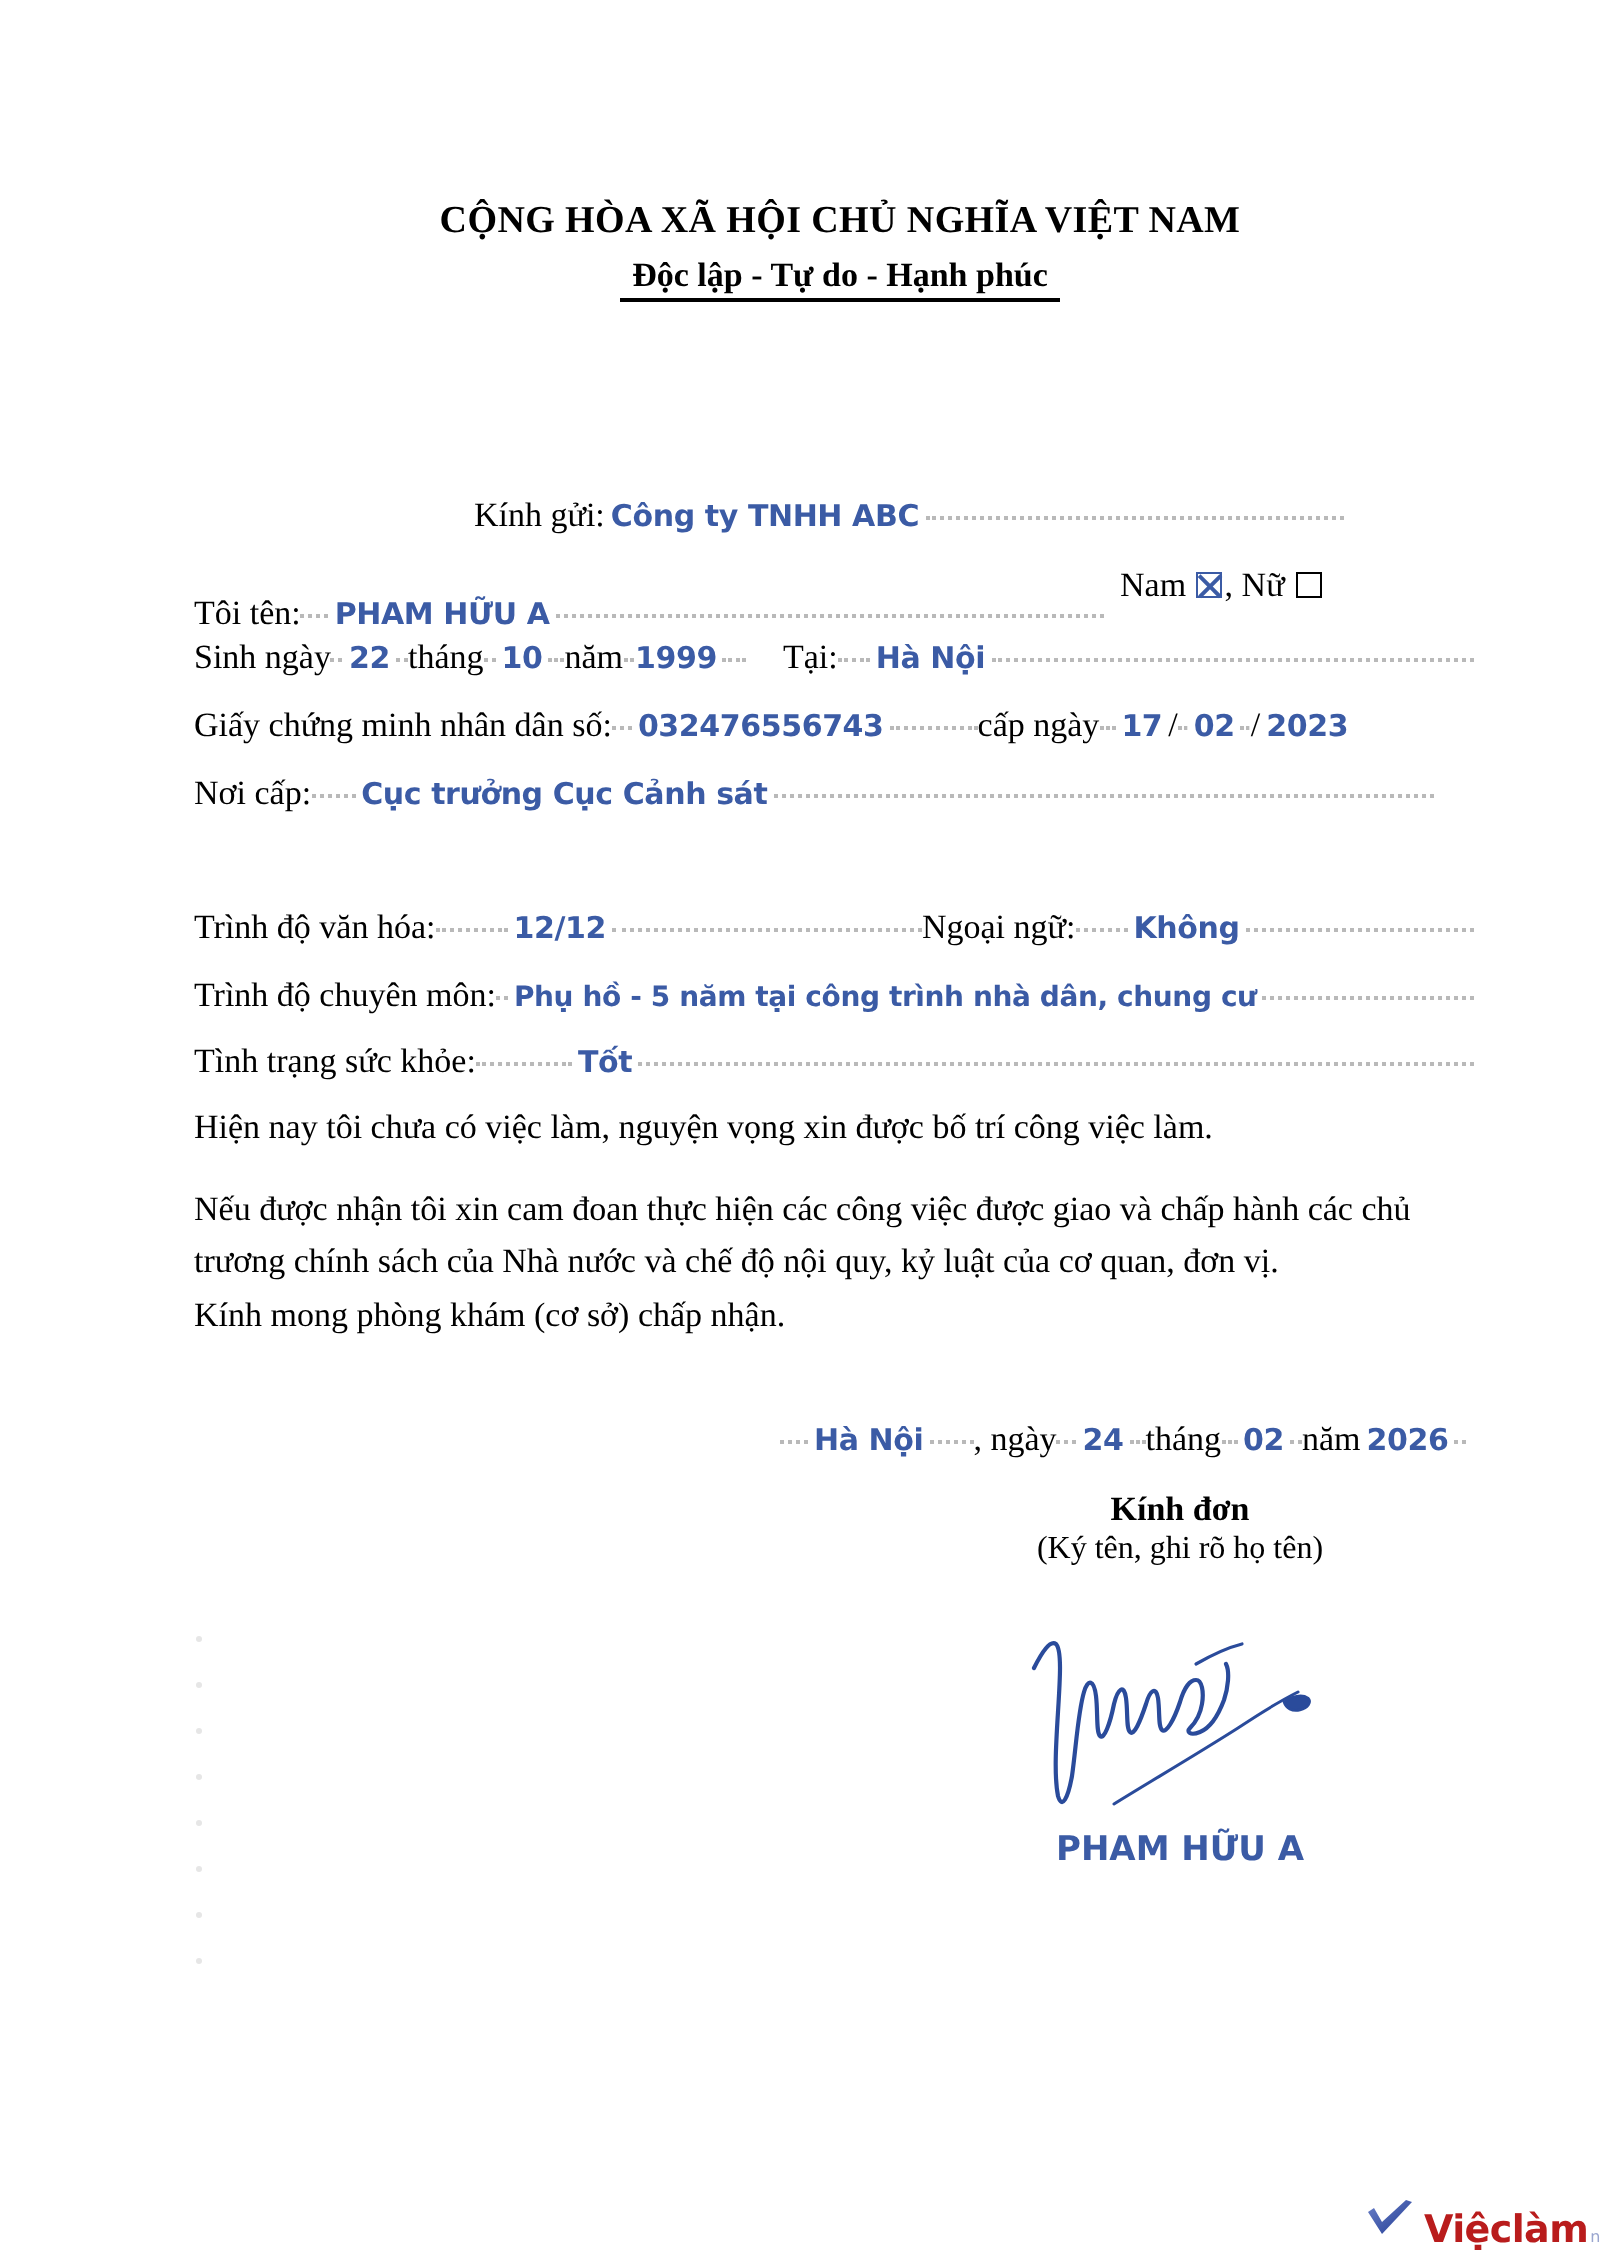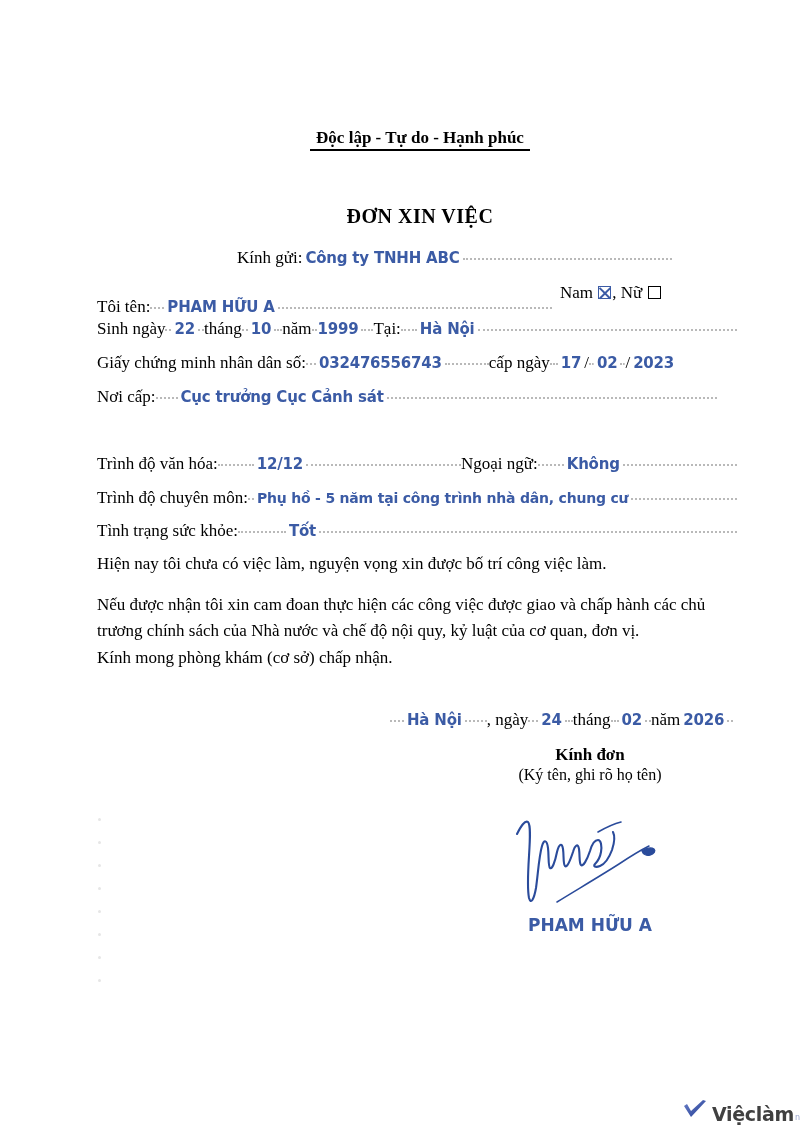--- a/index.html
+++ b/index.html
@@ -209,40 +209,40 @@
     left: 683px;
     top: 1100px;
     display: flex;
     align-items: flex-end;
   }
   .footer-logo .mark { margin-right: 5px; }
   .footer-logo .brand {
     font-family: "DejaVu Sans", "Liberation Sans", sans-serif;
     font-weight: bold;
     font-size: 19px;
-    color: #404040;
+    color: #b91c1c;
     letter-spacing: -.3px;
     line-height: 19px;
   }
   .footer-logo .tld {
     font-family: "DejaVu Sans", "Liberation Sans", sans-serif;
     font-size: 8px;
     color: #9aa6cf;
     margin-left: 1px;
     line-height: 12px;
   }
 </style>
 </head>
 <body>
 
 <div class="page">
 
 
+  <div class="nat-header">CỘNG HÒA XÃ HỘI CHỦ NGHĨA VIỆT NAM</div>
   <div class="nat-sub"><span>Độc lập - Tự do - Hạnh phúc</span></div>
-  <div class="doc-title">ĐƠN XIN VIỆC</div>
 
   <div class="row" style="left:237px; top:248px; width:435px;">
     <span class="lbl">Kính gửi:</span>
     <span class="val">Công ty TNHH ABC</span>
     <span class="dots grow"></span>
   </div>
 
   <div class="row" style="left:97px; top:285px; width:455px;margin-top:12px;">
     <span class="lbl">Tôi tên:</span>
     <span class="dots" style="width:14px;"></span>
@@ -263,21 +263,21 @@
     <span class="val">22</span>
     <span class="dots" style="width:6px;"></span>
     <span class="lbl">tháng</span>
     <span class="dots" style="width:6px;"></span>
     <span class="val">10</span>
     <span class="dots" style="width:8px;"></span>
     <span class="lbl">năm</span>
     <span class="dots" style="width:3px;"></span>
     <span class="val">1999</span>
     <span class="dots" style="width:12px;"></span>
-    <span class="lbl" style="">Tại:</span>
+    <span class="lbl" style="margin-left:18px;">Tại:</span>
     <span class="dots" style="width:16px;"></span>
     <span class="val">Hà Nội</span>
     <span class="dots grow"></span>
   </div>
 
   <div class="row" style="left:97px; top:353px; width:640px;">
     <span class="lbl">Giấy chứng minh nhân dân số:</span>
     <span class="dots" style="width:10px;"></span>
     <span class="val">032476556743</span>
     <span class="dots" style="width:44px;"></span>

